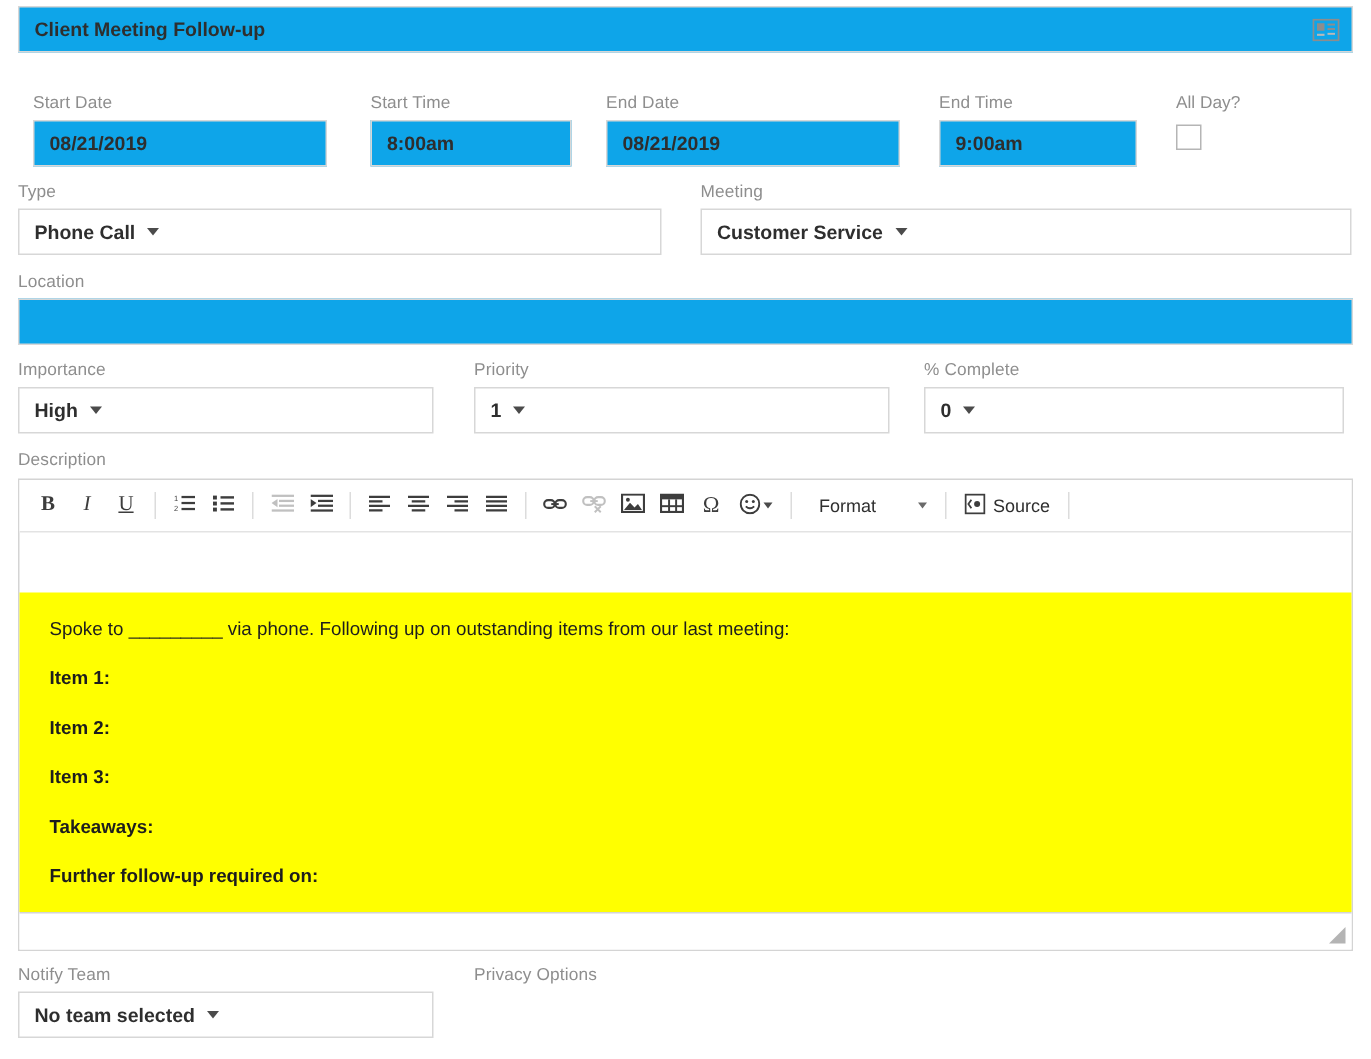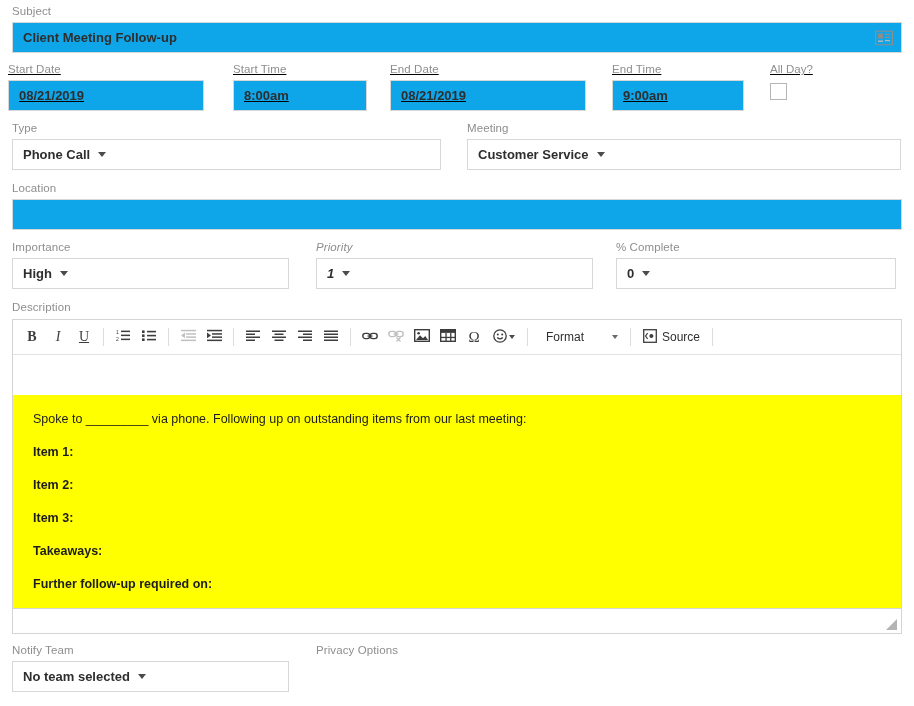--- a/index.html
+++ b/index.html
@@ -70,21 +70,21 @@
   #row-subject { left: 12px; top: 4px; width: 890px; }
   #subject-wrap { width: 890px; }
   #subject-box { padding-right: 38px; }
   .card-icon {
     position: absolute; right: 8px; top: 50%;
     transform: translateY(-50%);
     width: 18px; height: 15px;
   }
 
   
-  #row-dates { left: 8px; top: 62px; width: 890px; text-decoration: underline; }
+  #row-dates { left: 22px; top: 62px; width: 890px; }
   .col { display: flex; flex-direction: column; }
 
   
   #row-type { left: 12px; top: 121px; width: 890px; }
 
   
   #row-location { left: 12px; top: 181px; width: 890px; }
 
   
   #row-imp { left: 12px; top: 240px; width: 890px; }
@@ -212,21 +212,20 @@
     white-space: nowrap;
   }
 </style>
 </head>
 <body>
 
 <div class="page">
 
   <div class="row" id="row-subject">
     <div class="col" id="subject-wrap">
-      <div class="fld-label">Subject</div>
       <div class="input-box" id="subject-box">
         <span class="val">Client Meeting Follow-up</span>
         <span class="card-icon">
           <svg width="18" height="15" viewBox="0 0 18 15">
             <rect x="0.5" y="0.5" width="17" height="14" fill="none" stroke="#8d8d8d" stroke-width="1.4"></rect>
             <rect x="3" y="3" width="5" height="5" fill="#8d8d8d"></rect>
             <rect x="3" y="10" width="5" height="1.4" fill="#b9b9b9"></rect>
             <rect x="10" y="3.2" width="5" height="1.3" fill="#8d8d8d"></rect>
             <rect x="10" y="6.2" width="5" height="1.3" fill="#8d8d8d"></rect>
             <rect x="10" y="9.4" width="5" height="1.3" fill="#b9b9b9"></rect>
@@ -300,21 +299,21 @@
   </div>
 
   <div class="row" id="row-imp">
     <div class="col" style="width:277px;margin-right:27px;">
       <div class="fld-label">Importance</div>
       <div class="select-box">
         <span>High</span>
         <span class="caret"></span>
       </div>
     </div>
-    <div class="col" style="width:277px;margin-right:23px;font-style:italic;">
+    <div class="col" style="width:277px;margin-right:23px;">
       <div class="fld-label">Priority</div>
       <div class="select-box">
         <span>1</span>
         <span class="caret"></span>
       </div>
     </div>
     <div class="col" style="width:280px;">
       <div class="fld-label">% Complete</div>
       <div class="select-box">
         <span>0</span>

